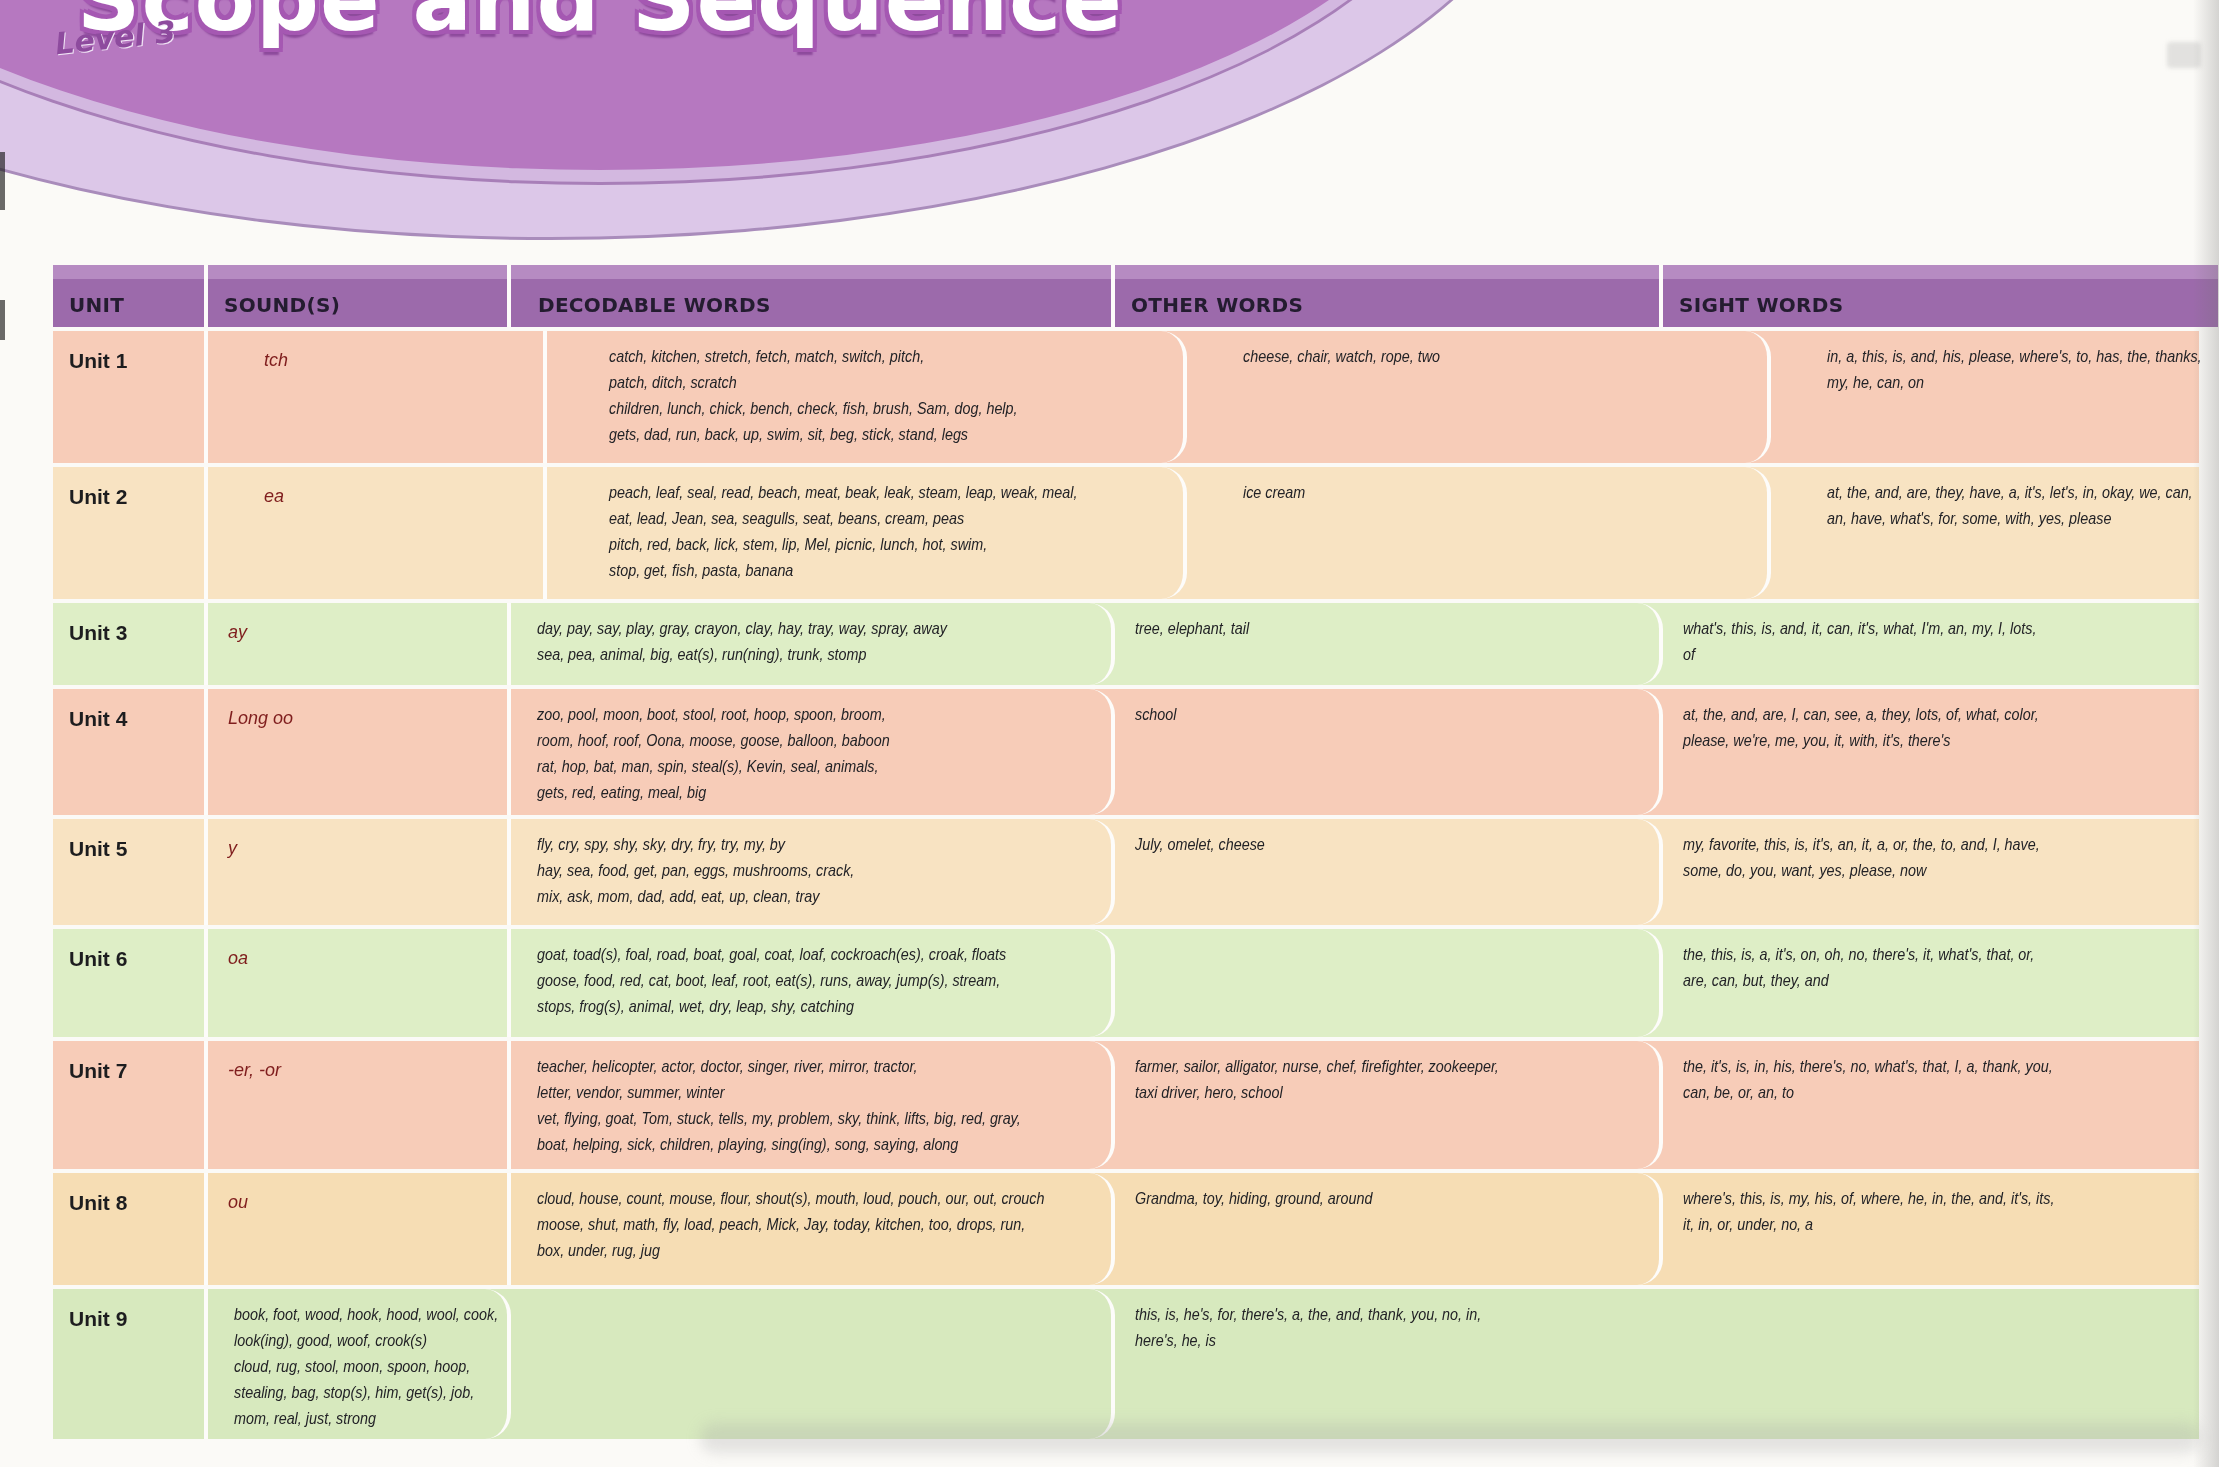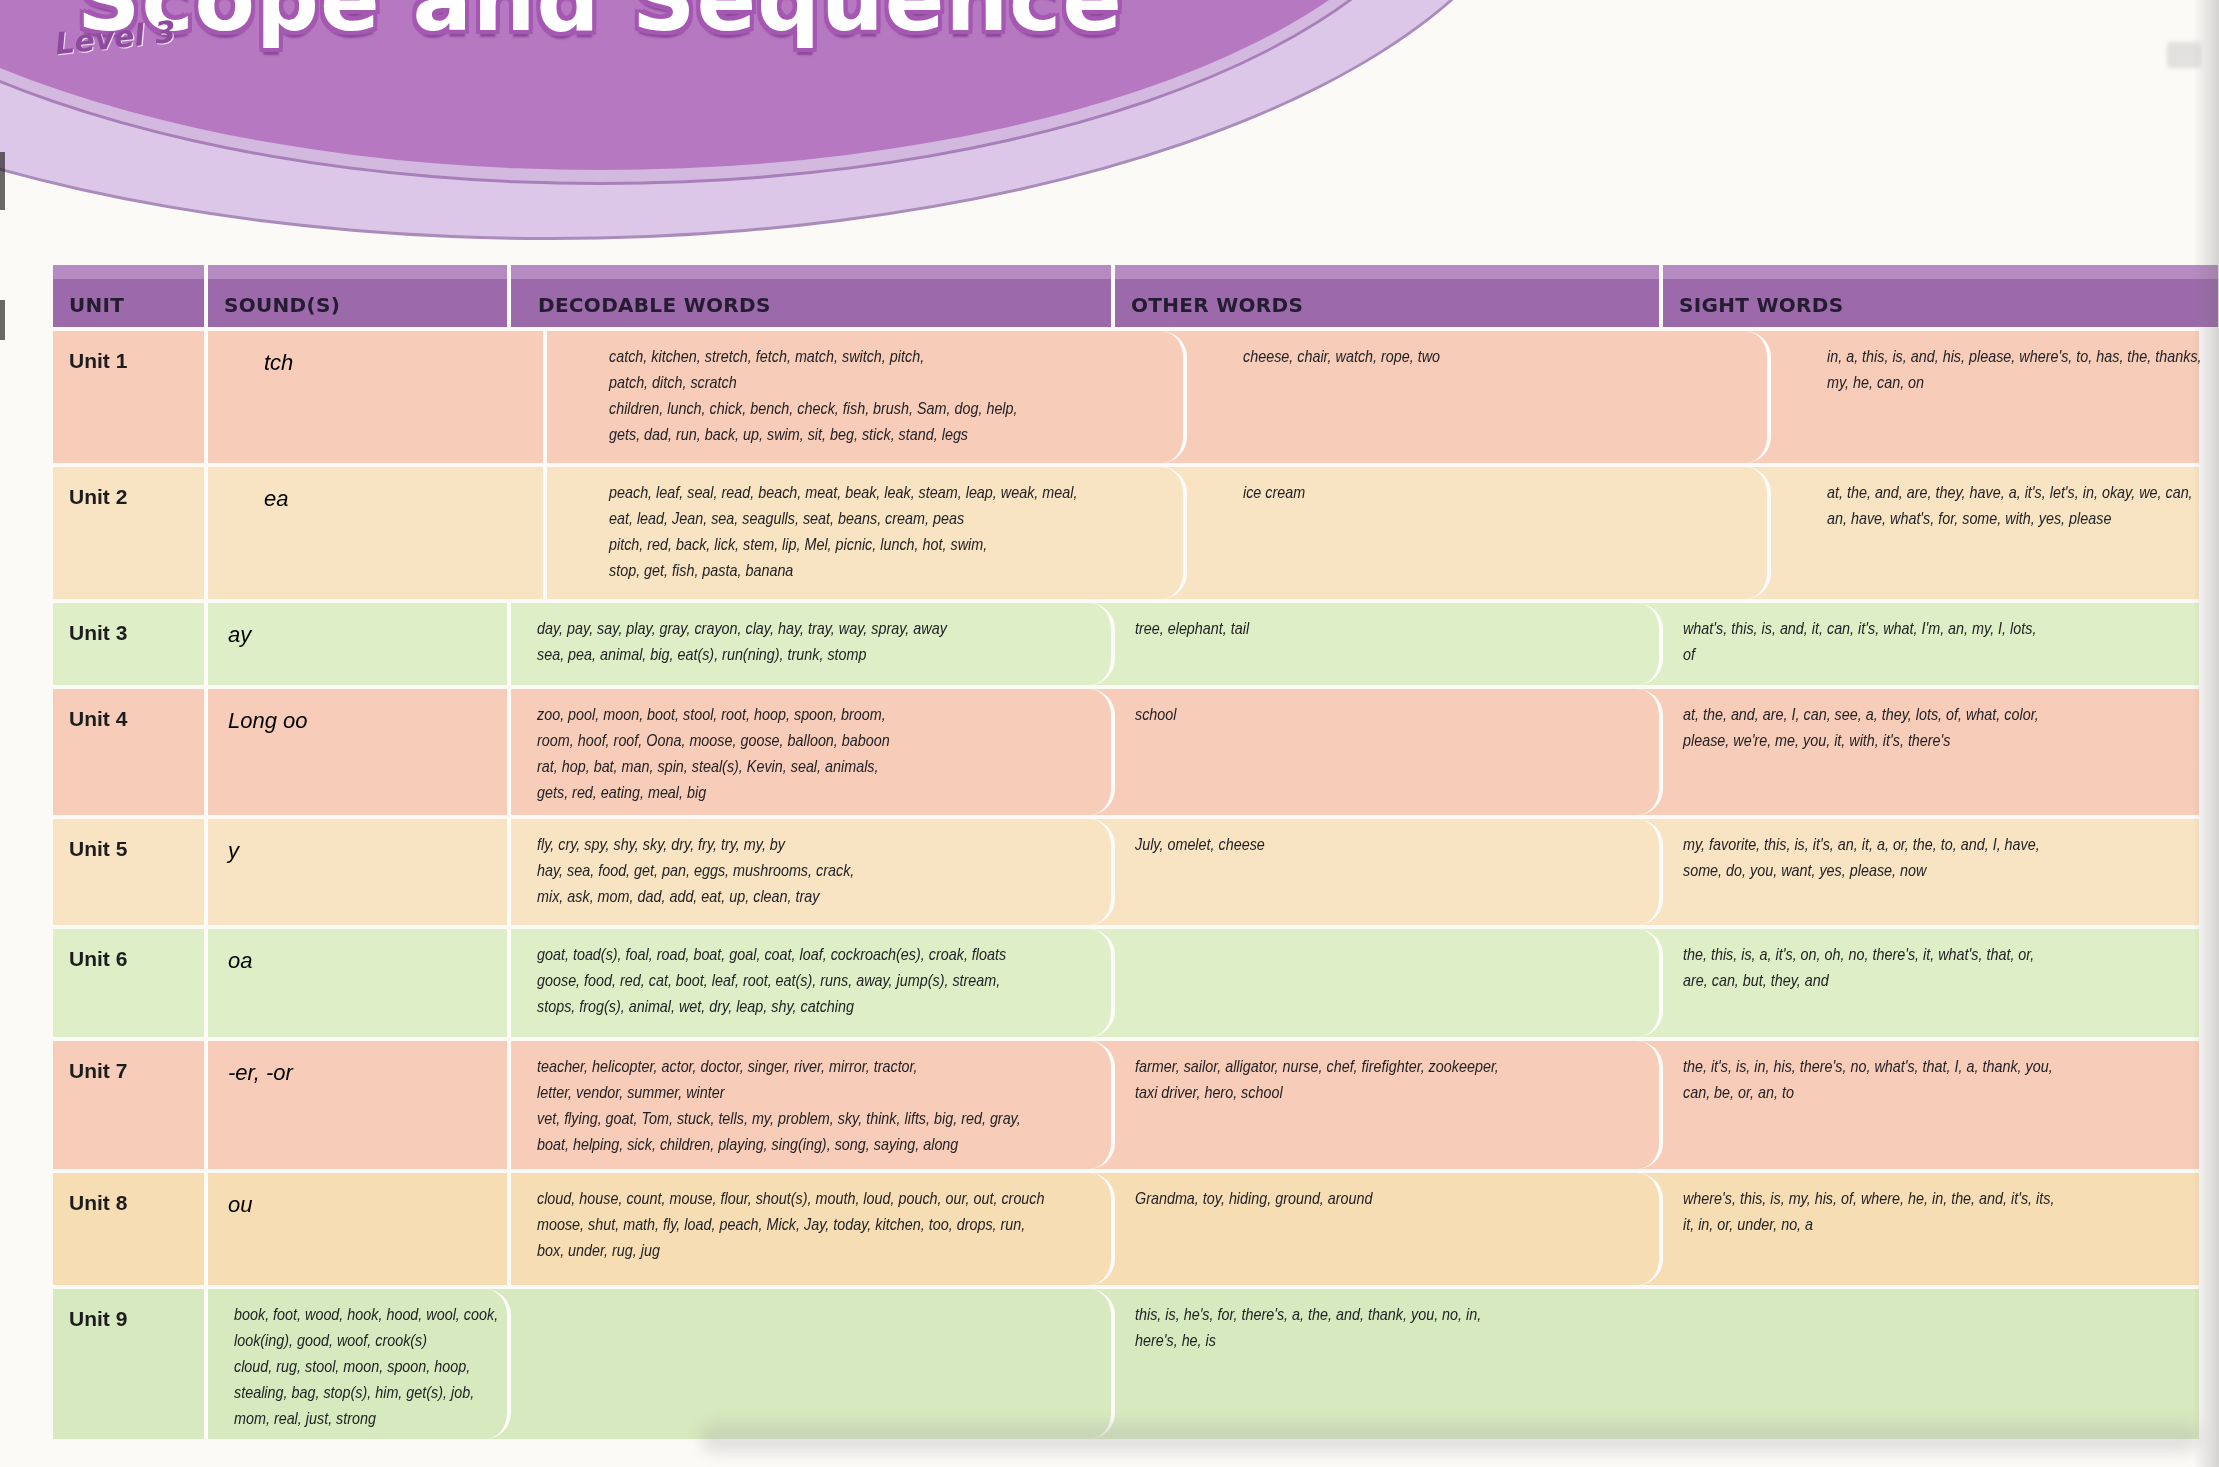--- a/index.html
+++ b/index.html
@@ -50,21 +50,21 @@
   .r5 { min-height:106px; } .r6 { min-height:108px; } .r7 { min-height:128px; }
   .r8,.r9 { min-height:112px; }
 
   .salmon  { background:#f7ccb8; }
   .cream   { background:#f8e3c2; }
   .green   { background:#deeec6; }
   .cream2  { background:#f6ddb4; }
   .green2  { background:#d7e9be; }
 
   .unitcell { padding:18px 0 0 16px; font-weight:bold; font-size:21px; color:#1d1d1f; }
-  .soundcell { padding:19px 0 0 20px; font-style:italic; font-size:22px; color:#000000; }
+  .soundcell { padding:19px 0 0 20px; font-style:italic; font-size:18px; color:#7f1d1d; }
   .wordcell { padding:12px 6px 8px 26px; overflow:hidden;border-radius:26px; }
   .wordcell.tight { padding-left:20px; }
   .wtext {
     width:115%; transform:scaleX(0.87); transform-origin:0 0;
     white-space:pre-line; font-style:italic; font-size:16.5px; line-height:26px; color:#222226;
   }
 
   
   .edge-mark { position:absolute; left:0; width:5px; background:#1c1c1c; opacity:.65; }
   .m1 { top:152px; height:58px; }

